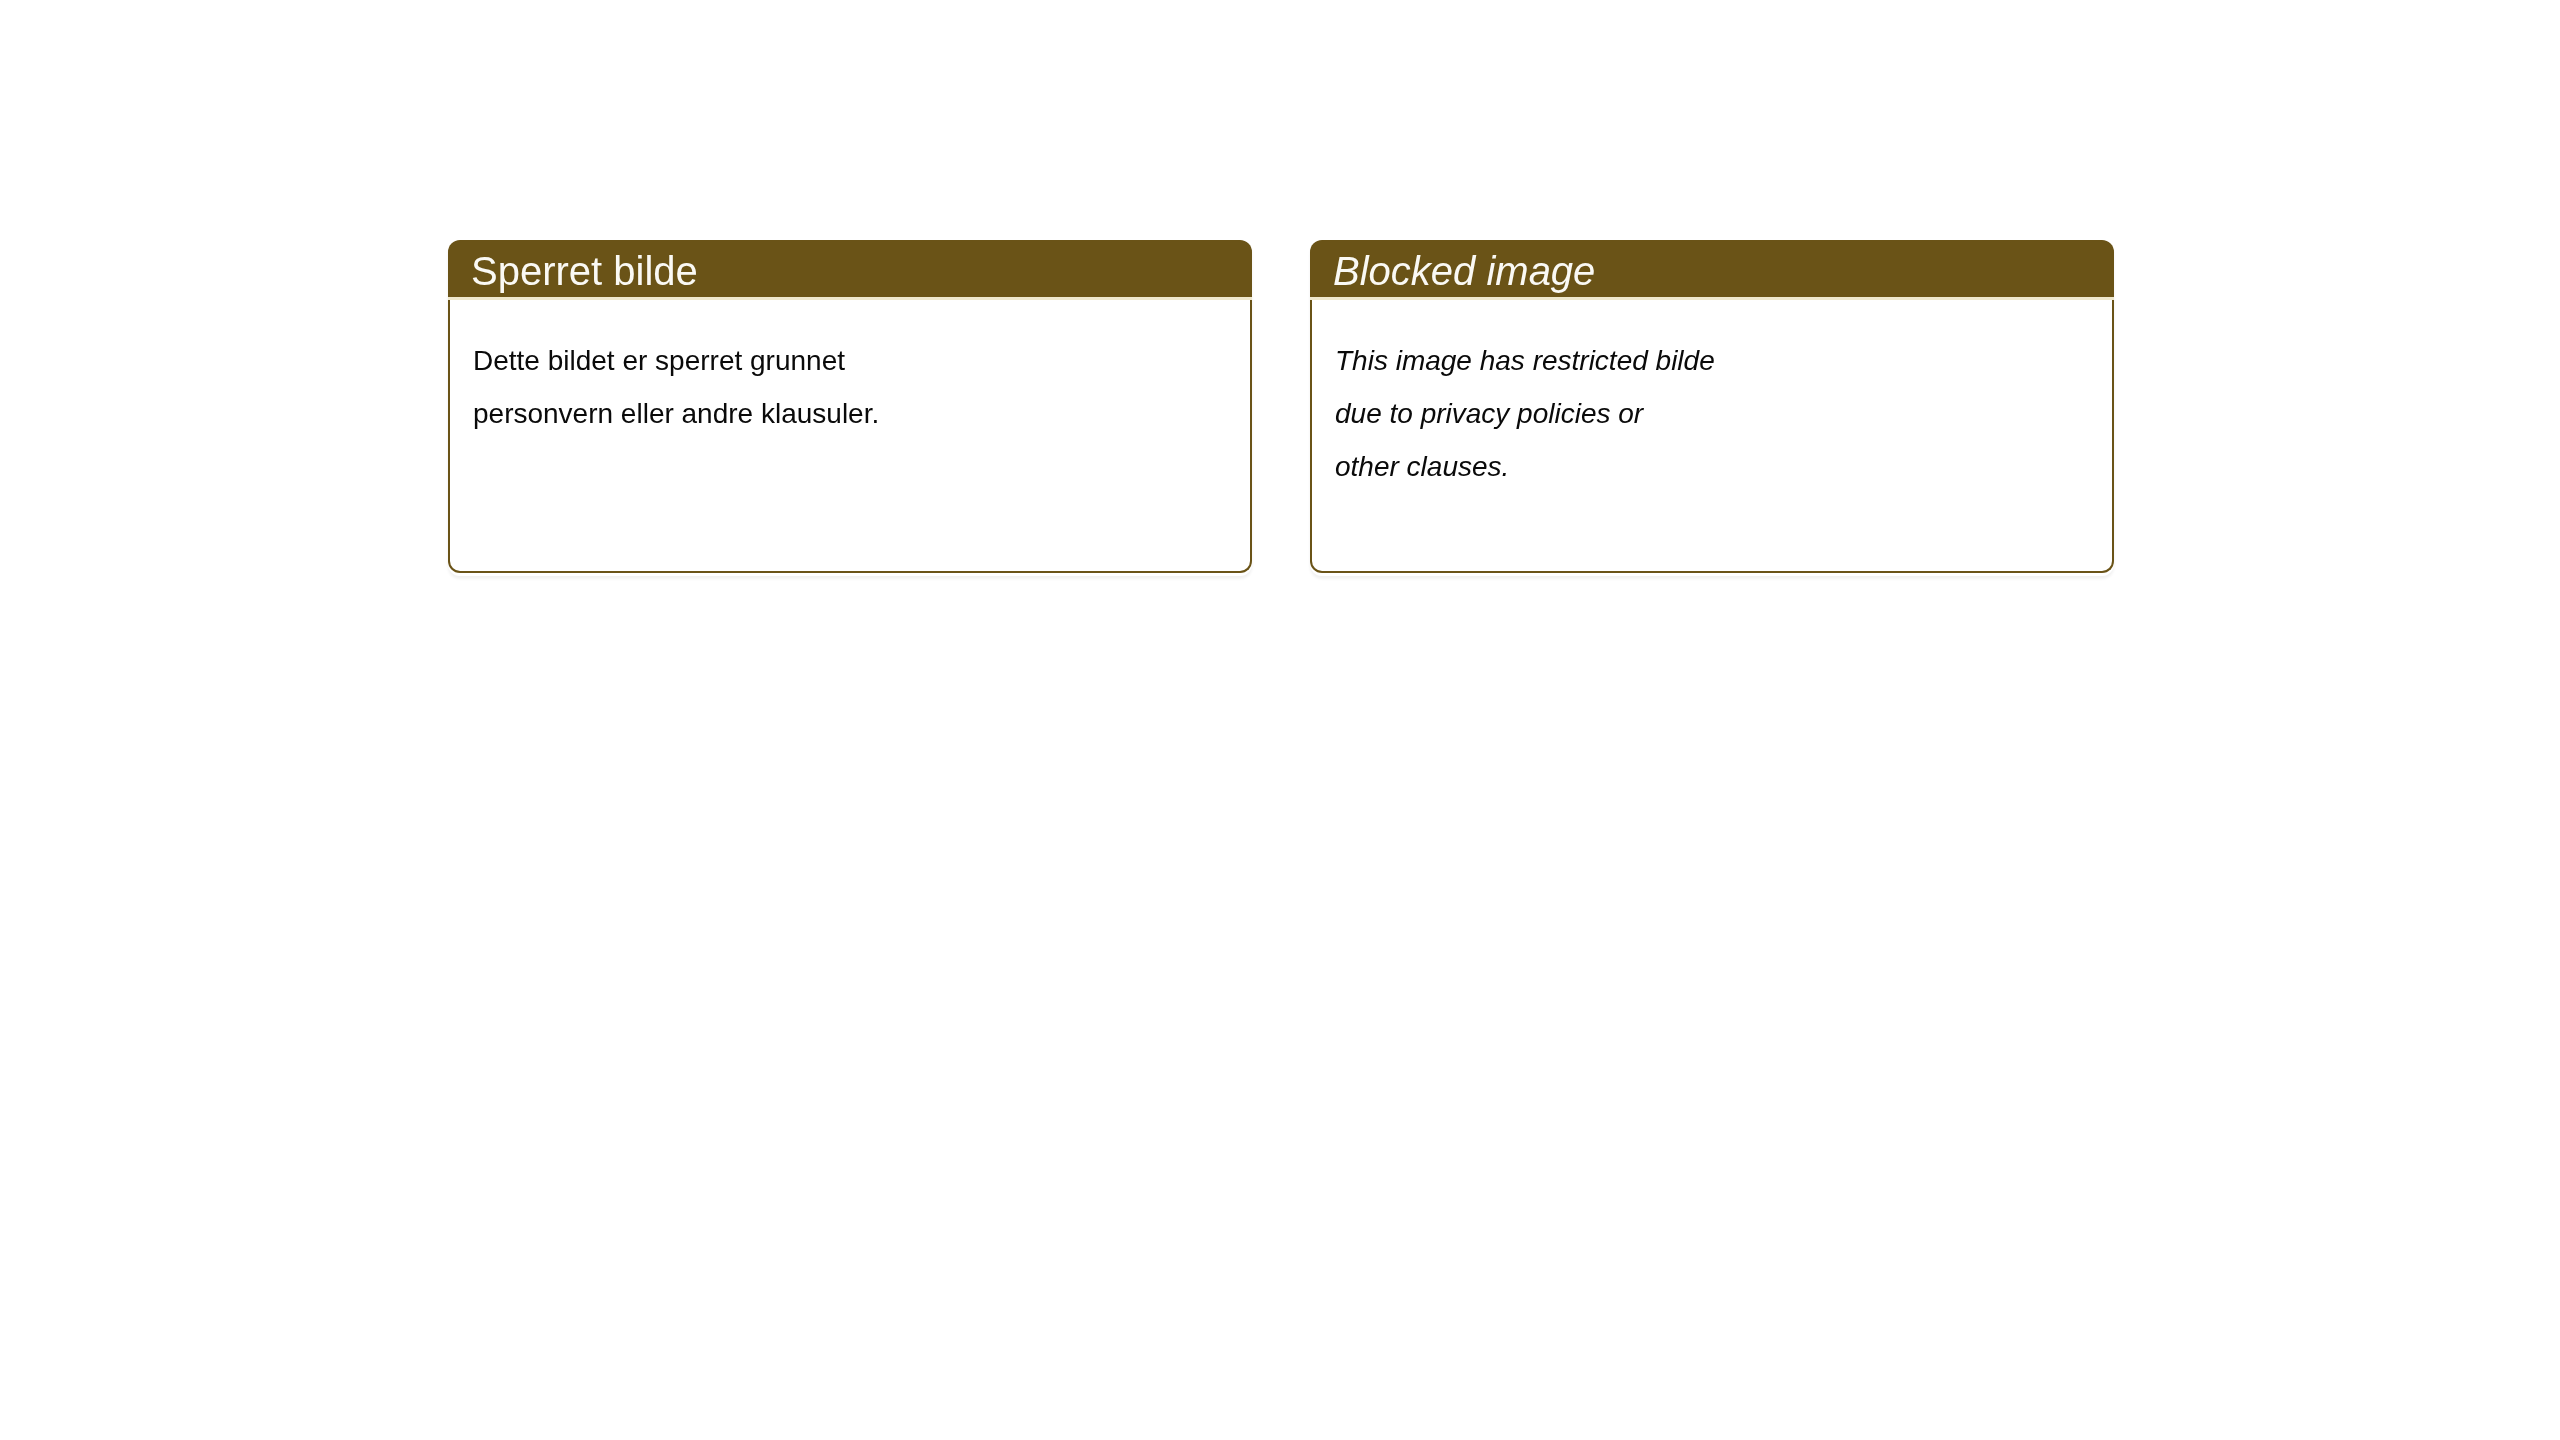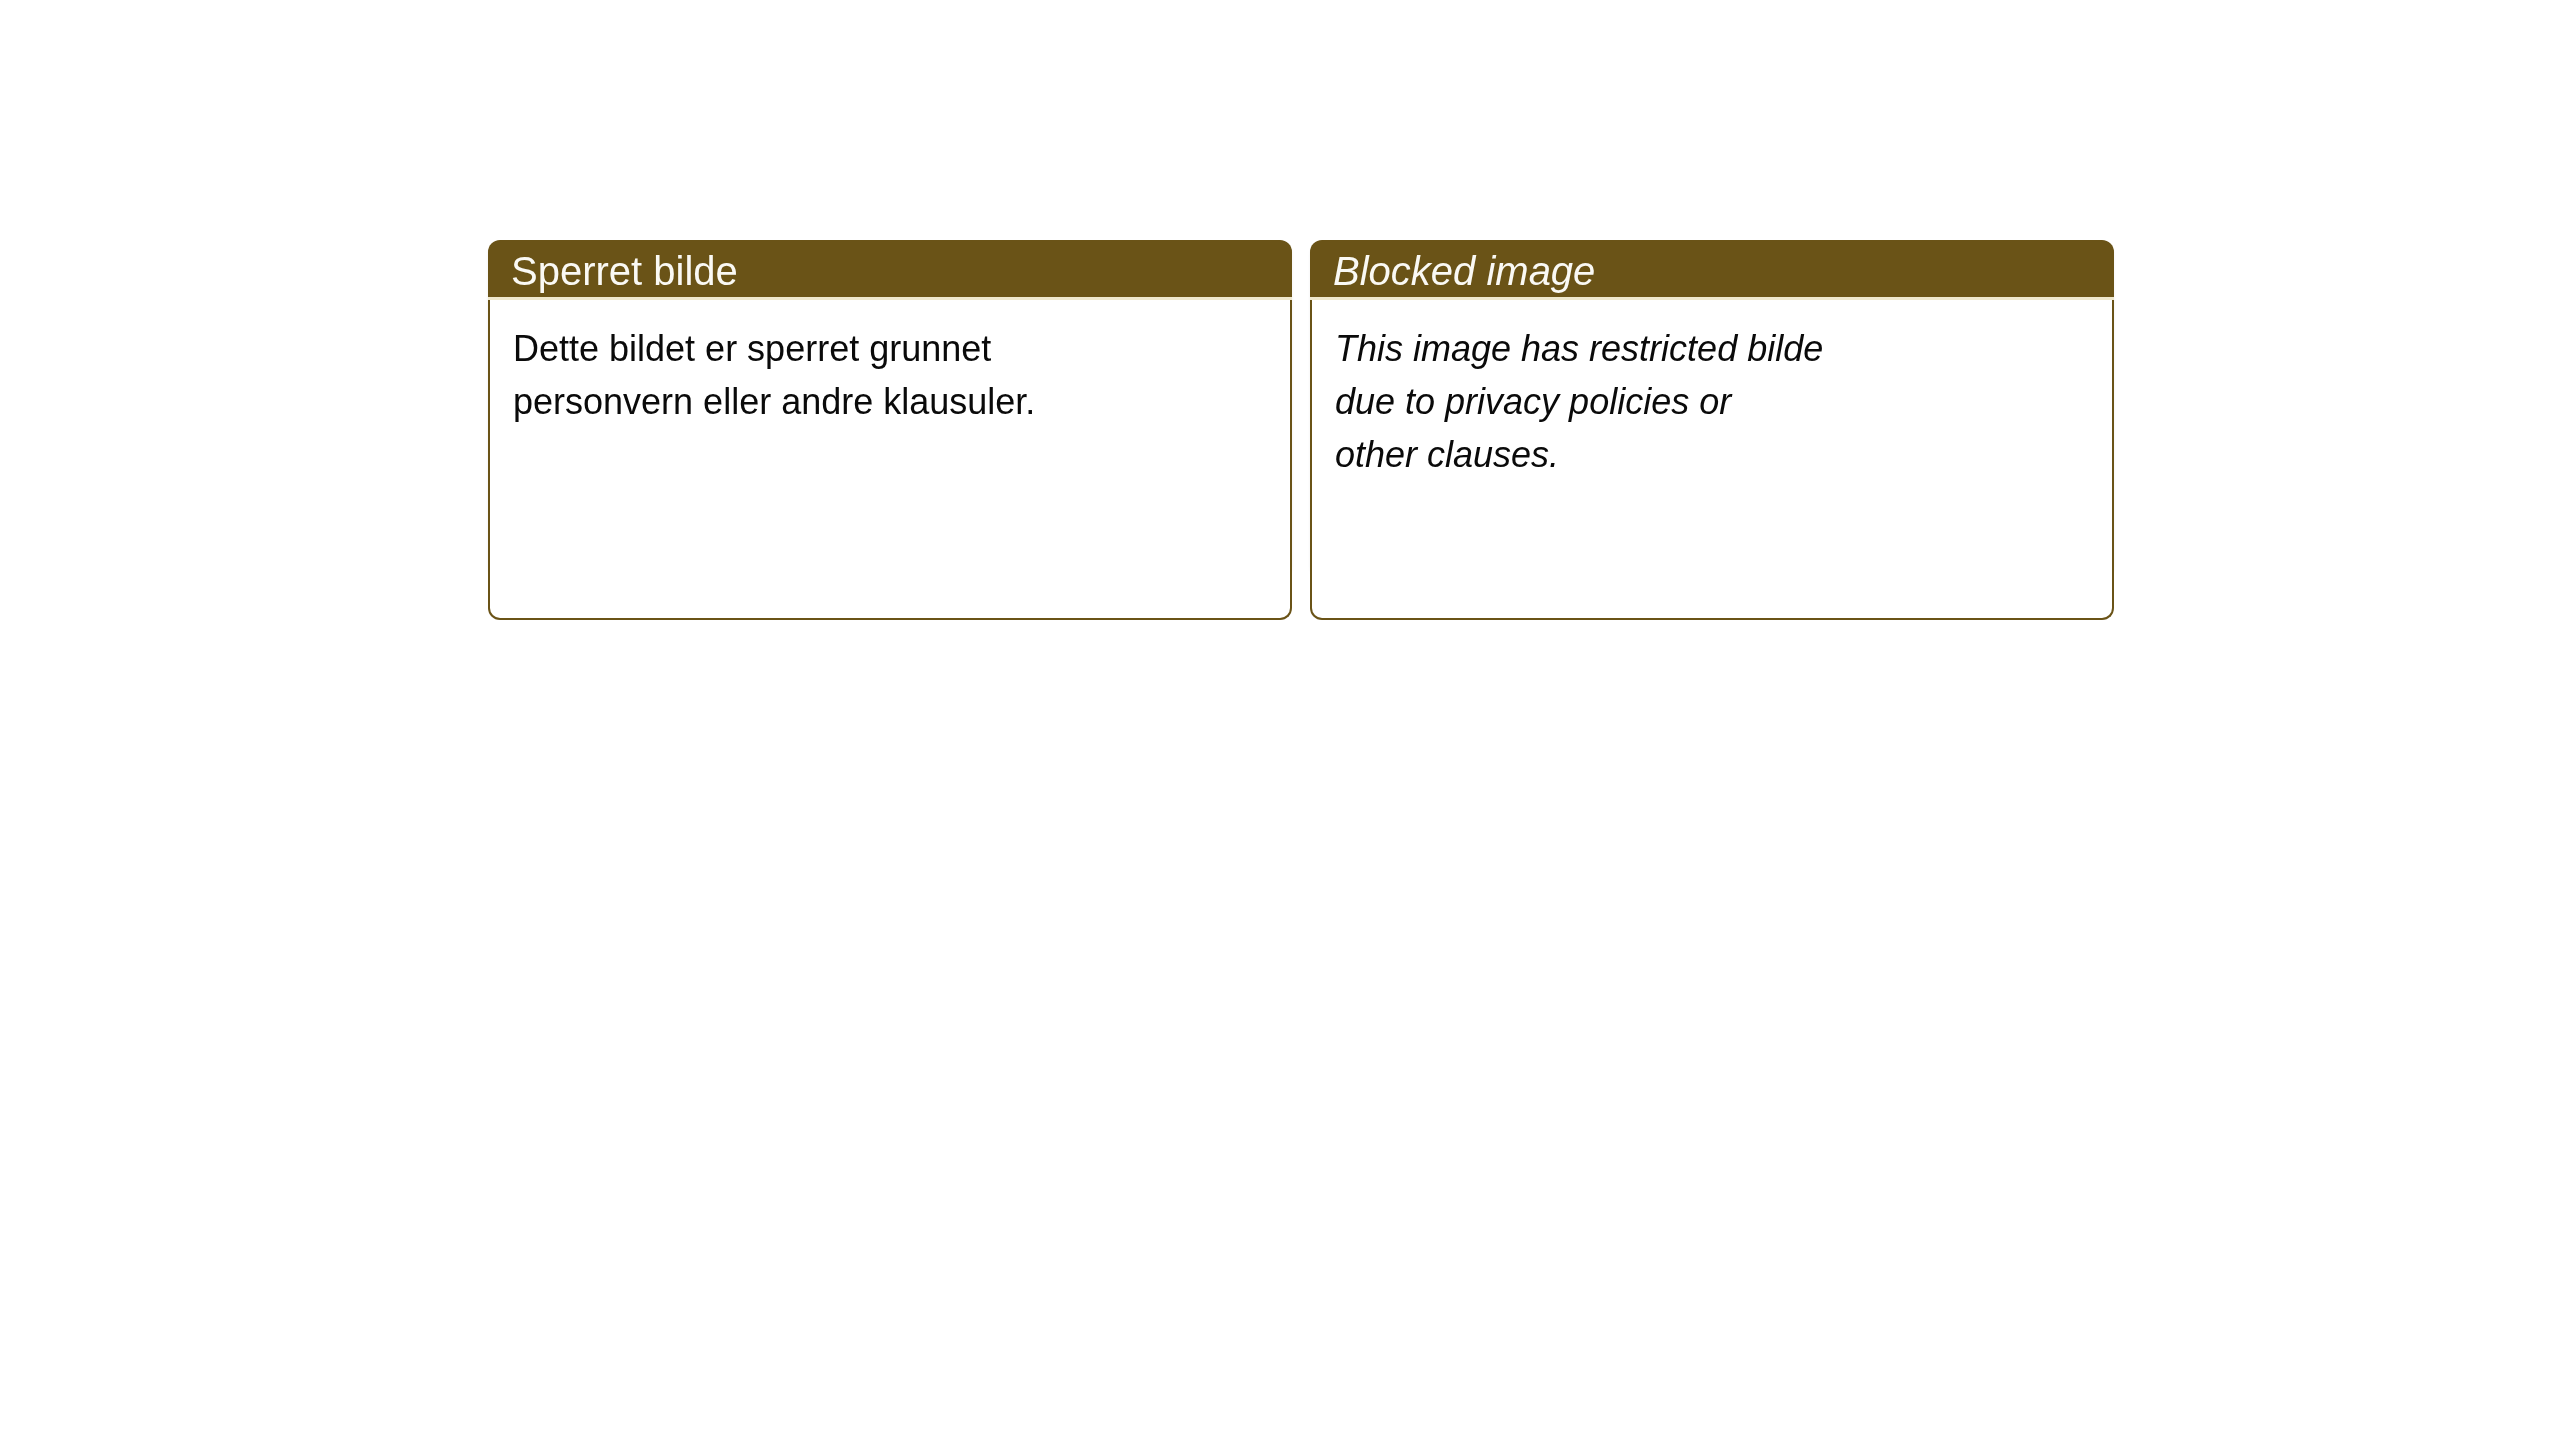--- a/index.html
+++ b/index.html
@@ -20,48 +20,48 @@
   .blocked-card {
     position: absolute;
     top: 240px;
     width: 804px;
     height: 336px;
     border-radius: 12px;
     box-sizing: border-box;
     box-shadow: 0 3px 3px rgba(0,0,0,0.06);
     background: #ffffff;
   }
-  .blocked-card.card-left  { left: 448px; margin-left: 40px; }
+  .blocked-card.card-left  { left: 448px; }
   .blocked-card.card-right { left: 1310px; font-style: italic; }
 
   .card-header {
     box-sizing: border-box;
     height: 60px;
     background: #6a5317;
     border-radius: 12px 12px 0 0;
     border-bottom: 3px solid #efe8cd;
     display: flex;
     align-items: center;
     padding: 4px 23px 0 23px;
     color: #faf9f4;
     font-size: 40px;
     line-height: 1;
     white-space: nowrap;
     overflow: hidden;
   }
   .card-body {
     box-sizing: border-box;
-    height: 320px;
+    height: 273px;
     background: #ffffff;
     border: 2px solid #6a5317;
     border-top: none;
     border-radius: 0 0 12px 12px;
-    padding: 22px 24px 0 23px;
+    padding: 34px 24px 0 23px;
     color: #0a0a0a;
-    font-size: 36px;
+    font-size: 28px;
     line-height: 53px;
     white-space: pre-line;
     overflow: hidden;
   }
 </style>
 </head>
 <body>
 
 <div class="stage">
 

